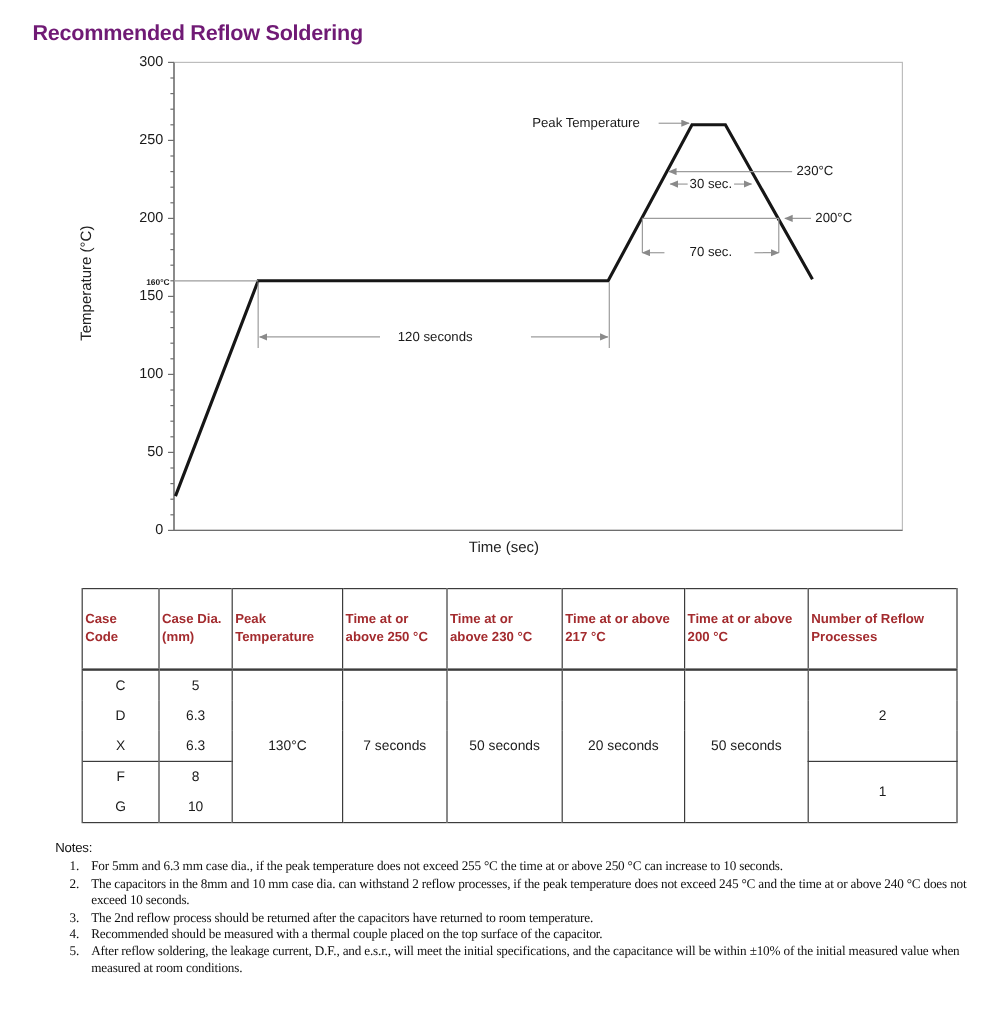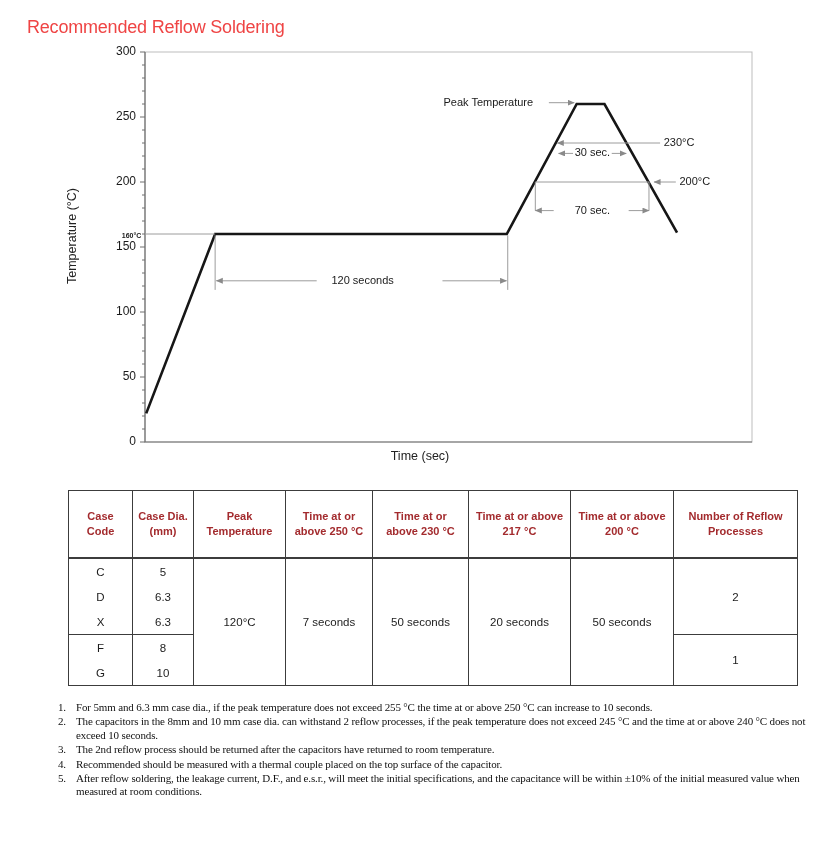--- a/index.html
+++ b/index.html
@@ -2,33 +2,33 @@
 <html><head>
 <meta charset="utf-8">
 <style>
   html,body { margin:0; padding:0; }
   body {
     width:833px; height:841px; background:#ffffff; position:relative; overflow:hidden;
     font-family:"Liberation Sans", sans-serif; -webkit-font-smoothing:antialiased;
   }
   .page-title {
     position:absolute; left:27px; top:5px;
-    font-size:18px; font-weight:400; color:#ef4444; letter-spacing:-0.2px;
+    font-size:18px; font-weight:700; color:#701a75; letter-spacing:-0.2px;
   }
   #chart-svg { position:absolute; left:0; top:0; }
   svg text { font-family:"Liberation Sans", sans-serif; }
 
   table.dtable {
     position:absolute; left:68px; top:490px; width:729px;
     border-collapse:collapse; table-layout:fixed;
     border:1.5px solid #3c3c3c;
   }
   table.dtable th {
     font-size:11px; font-weight:700; color:#a32b2e;
-    white-space:pre-line; height:66px; vertical-align:middle; text-align:center;
+    white-space:pre-line; height:66px; vertical-align:middle; text-align:left;
     border-left:1px solid #3c3c3c; border-right:1px solid #3c3c3c;
     border-bottom:2px solid #3c3c3c; padding:0 2px; line-height:1.35;
   }
   table.dtable td {
     font-size:11.5px; color:#1c1c1c; text-align:center; vertical-align:middle;
     height:25px; border-left:1px solid #3c3c3c; border-right:1px solid #3c3c3c;
     padding:0;
   }
   td.code-cell { border-right:1px dashed #6a6a6a; }
   td.dia-cell  { border-left:1px dashed #6a6a6a; }
@@ -153,21 +153,21 @@
       <th>Time at or above
 200 °C</th>
       <th>Number of Reflow
 Processes</th>
     </tr>
   </thead>
   <tbody>
     <tr>
       <td class="code-cell">C</td>
       <td class="dia-cell">5</td>
-      <td rowspan="5">120°C</td>
+      <td rowspan="5">130°C</td>
       <td rowspan="5">7 seconds</td>
       <td rowspan="5">50 seconds</td>
       <td rowspan="5">20 seconds</td>
       <td rowspan="5">50 seconds</td>
       <td rowspan="3" class="rp-top">2</td>
     </tr>
     <tr>
       <td class="code-cell">D</td>
       <td class="dia-cell">6.3</td>
     </tr>
@@ -181,20 +181,21 @@
       <td rowspan="2">1</td>
     </tr>
     <tr>
       <td class="code-cell">G</td>
       <td class="dia-cell">10</td>
     </tr>
   </tbody>
 </table>
 
 <div class="notes">
+  <div class="notes-label">Notes:</div>
   <ol>
     <li>For 5mm and 6.3 mm case dia., if the peak temperature does not exceed 255 °C the time at or above 250 °C can increase to 10 seconds.</li>
     <li>The capacitors in the 8mm and 10 mm case dia. can withstand 2 reflow processes, if the peak temperature does not exceed 245 °C and the time at or above 240 °C does not exceed 10 seconds.</li>
     <li>The 2nd reflow process should be returned after the capacitors have returned to room temperature.</li>
     <li>Recommended should be measured with a thermal couple placed on the top surface of the capacitor.</li>
     <li>After reflow soldering, the leakage current, D.F., and e.s.r., will meet the initial specifications, and the capacitance will be within ±10% of the initial measured value when measured at room conditions.</li>
   </ol>
 </div>
 
 </body></html>

